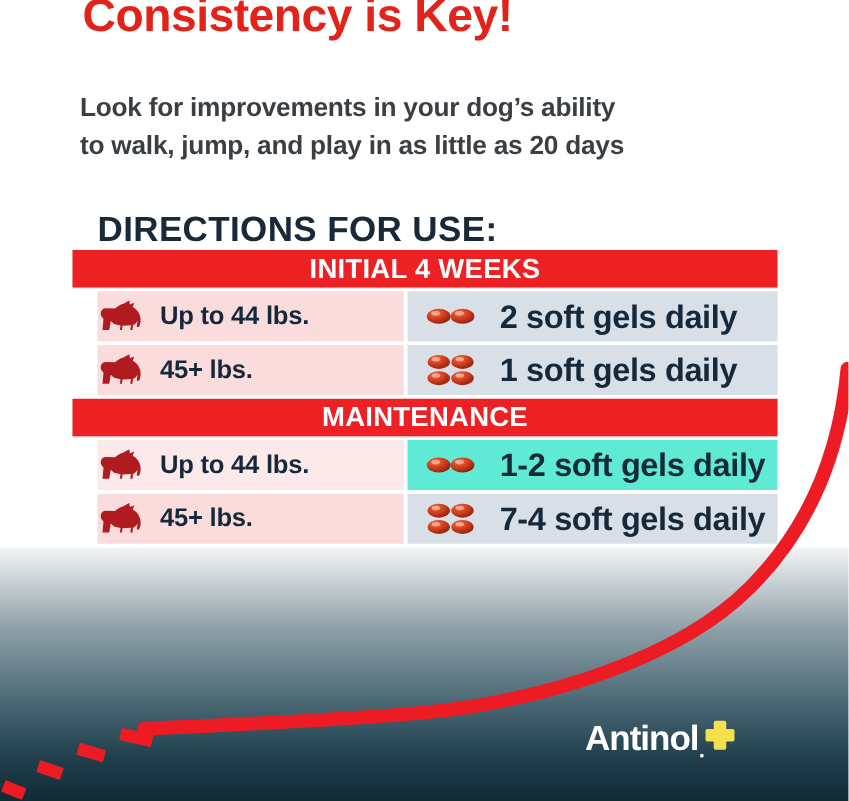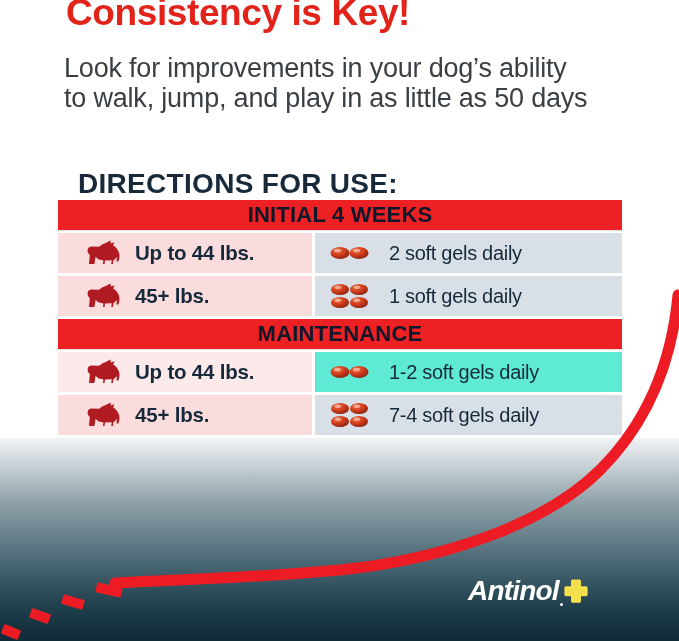--- a/index.html
+++ b/index.html
@@ -29,83 +29,84 @@
 
   
   .headline{
     position:absolute;left:66px;top:-9px;
     font-size:37px;line-height:44px;
     font-weight:bold;color:#e2231a;
     letter-spacing:-0.4px;
     white-space:nowrap;
   }
   .subhead{
-    position:absolute;left:64px;top:53px;width:570px;
-    font-size:27px;line-height:30px;
-    color:#3a3f44;font-weight:400;letter-spacing:-0.2px;
+    position:absolute;left:64px;top:72px;width:570px;
+    font-size:21px;line-height:30px;
+    color:#3a3f44;font-weight:700;letter-spacing:-0.2px;
   }
 
   
   .directions-title{
     position:absolute;left:78px;top:168px;
     font-size:28px;font-weight:bold;color:#18293a;
     letter-spacing:0.3px;
   }
 
   .table{position:absolute;left:58px;top:200px;width:564px;}
 
   .band{
     background:#ed2024;
-    color:#0f172a;
+    color:#ffffff;
     text-align:center;
     font-weight:bold;
     font-size:22px;
     letter-spacing:0.2px;
     height:30px;line-height:30px;
     margin-bottom:3px;
     box-shadow:0 1px 0 rgba(0,0,0,.12);
   }
   .band.second{margin-top:3px;text-align:center;}
 
   .row{display:flex;height:40px;margin-bottom:3px;}
   .row:last-child{margin-bottom:0;}
 
   .cell-left{
     width:254px;
     background:#fbdcdd;
     display:flex;align-items:center;
-    padding-left:27px;
+    padding-left:0;
     box-sizing:border-box;
+    margin-left:20px;
   }
   .cell-left.alt{background:#fce9ea;}
   .cell-right{
     width:307px;margin-left:3px;
     background:#d9dfe6;
     display:flex;align-items:center;
     padding-left:14px;
     box-sizing:border-box;
   }
   .cell-right.alt{background:#5eead4;}
 
   .weight-label{
     font-size:20.5px;font-weight:bold;color:#16293b;
     letter-spacing:-0.2px;margin-left:12px;
   }
   .dose-label{
-    font-size:20px;font-weight:normal;color:#16293b;
+    font-size:26px;font-weight:bold;color:#16293b;
     letter-spacing:-0.3px;margin-left:16px;
   }
 
   .dog-icon{width:38px;height:26px;flex:0 0 38px;display:block;}
   .gel-icon{width:44px;height:30px;flex:0 0 44px;display:block;}
 
   
   .logo{
     position:absolute;left:468px;top:575px;
-    display:flex;align-items:center;font-style:italic;
+    display:flex;align-items:flex-start;
   }
   .logo-word{
     font-size:28px;font-weight:bold;color:#ffffff;
     letter-spacing:-0.8px;position:relative;
   }
   .logo-dot{
     position:absolute;right:-4px;bottom:1px;
     width:3px;height:3px;border-radius:50%;background:#fff;
   }
   .logo-plus{
@@ -129,21 +130,21 @@
       <rect x="62" y="597" width="22" height="10" rx="1" fill="#ed1c24" transform="rotate(16 73 602)"></rect>
       <rect x="30" y="611" width="20" height="10" rx="1" fill="#ed1c24" transform="rotate(19 40 616)"></rect>
       <rect x="2" y="627" width="18" height="10" rx="1" fill="#ed1c24" transform="rotate(22 11 632)"></rect>
     </g>
   </svg>
 
   <div class="headline">Consistency is Key!</div>
 
   <div class="subhead">
     <div>Look for improvements in your dog’s ability</div>
-    <div>to walk, jump, and play in as little as 50 days</div>
+    <div>to walk, jump, and play in as little as 20 days</div>
   </div>
 
   <div class="directions-title">DIRECTIONS FOR USE:</div>
 
   <div class="table">
 
     <div class="band">INITIAL 4 WEEKS</div>
 
     <div class="row">
       <div class="cell-left">

